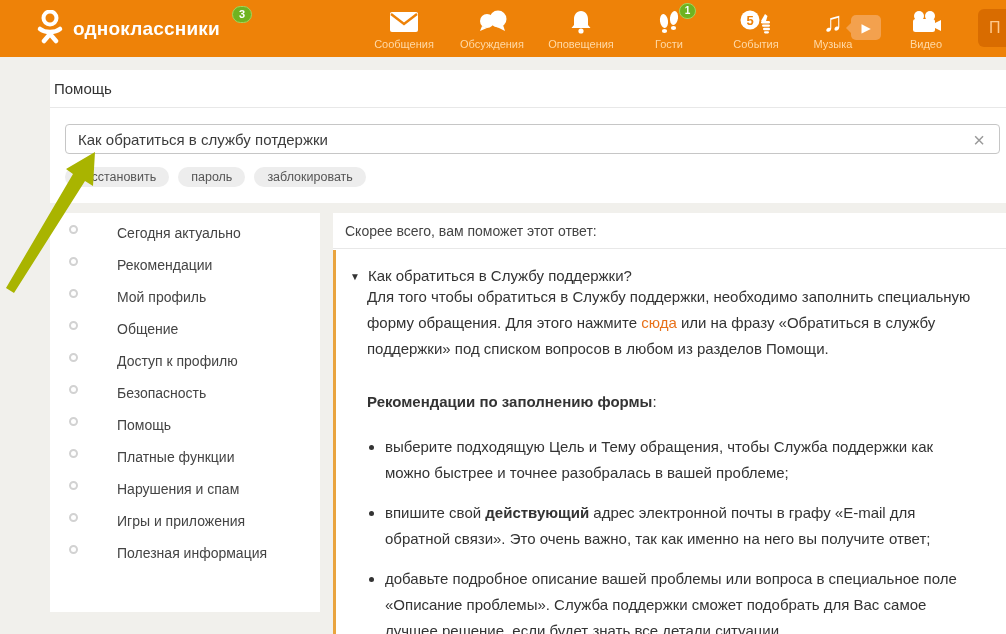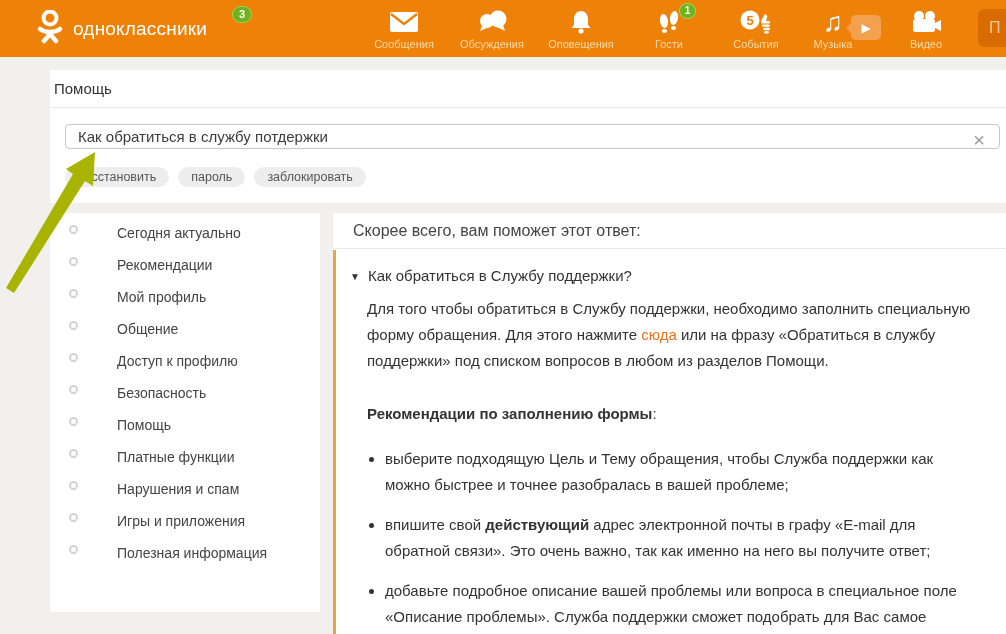--- a/index.html
+++ b/index.html
@@ -7,21 +7,21 @@
   body {
     position:relative;
     background:#f1f0ec;
     overflow:hidden;
     font-family:"Liberation Sans", sans-serif;
     color:#333;
   }
   
   .topbar { position:absolute; left:0; top:0; width:1006px; height:57px; background:#ee8208; }
   .logo { position:absolute; left:36px; top:10px; display:flex; align-items:center; cursor:pointer; }
-  .logo-text { color:#fff; font-size:19px; font-weight:normal; letter-spacing:0.2px; margin-left:9px; }
+  .logo-text { color:#fff; font-size:19px; font-weight:bold; letter-spacing:0.2px; margin-left:9px; }
   .logo-badge {
     position:absolute; left:196px; top:-4px;
     min-width:20px; height:17px; padding:0 5px;
     background:#6fb320; border:1px solid #a2d55c; border-radius:9px;
     color:#fff; font-size:11px; font-weight:bold; line-height:15px; text-align:center;
   }
   .nav-item { position:absolute; top:8px; display:flex; flex-direction:column; align-items:center; cursor:pointer; }
   .nav-icon { height:28px; display:flex; align-items:center; justify-content:center; position:relative; }
   .nav-label { margin-top:2px; font-size:11px; color:#ffd9a6; white-space:nowrap; }
   .nav-badge {
@@ -46,21 +46,21 @@
     background:#d96c00; border-radius:6px;
     color:#ffc98c; font-size:16px; line-height:38px; padding-left:11px; cursor:pointer;
   }
   
   .panel { background:#fff; position:absolute; }
   .help-panel { left:50px; top:70px; width:956px; height:133px; }
   .help-title-row { height:38px; border-bottom:1px solid #e8e8e8; display:flex; align-items:center; padding-left:4px; }
   .help-title { font-size:15px; color:#333; }
   .search-box { position:absolute; left:15px; right:6px; top:54px; height:33px; }
   .search-input {
-    width:100%; height:25px; border:1px solid #c6c6c6; border-radius:4px;
+    width:100%; height:30px; border:1px solid #c6c6c6; border-radius:4px;
     padding:0 34px 0 12px; font-size:15px; color:#3c3c3c; outline:none;
     font-family:"Liberation Sans", sans-serif; background:#fff;
   }
   .search-clear {
     position:absolute; right:10px; top:5px; width:22px; height:22px;
     color:#9a9a9a; font-size:20px; line-height:22px; text-align:center; cursor:pointer;
   }
   .tags-row { position:absolute; left:15px; top:97px; display:flex; gap:9px; }
   .tag-pill {
     background:#ededed; border-radius:12px; padding:3px 13px;
@@ -69,27 +69,27 @@
   
   .sidebar { left:50px; top:213px; width:270px; height:399px; padding-top:12px; }
   .side-item { height:32px; display:flex; align-items:flex-start; padding-left:19px; cursor:pointer;gap:24px; }
   .ring {
     width:9px; height:9px; border:2px solid #d2d2d2; border-radius:50%;
     margin-right:15px; flex:0 0 auto; background:#fff;
   }
   .side-label { font-size:14px; color:#444; }
   
   .content { left:333px; top:213px; width:673px; height:421px; }
-  .content-header { height:36px; border-bottom:1px solid #e8e8e8; display:flex; align-items:center; padding-left:20px; font-size:16px; color:#444; }
+  .content-header { height:36px; border-bottom:1px solid #e8e8e8; display:flex; align-items:center; padding-left:12px; font-size:14px; color:#444; }
   .answer { position:absolute; top:37px; bottom:0; left:0; right:0; border-left:3px solid #e9a43f; padding:17px 28px 0 14px; overflow:hidden; }
   .question-row { display:flex; align-items:baseline; cursor:pointer; }
   .tri { font-size:10px; color:#333; margin-right:8px; position:relative; top:-1px; }
   .question-text { font-size:15px; color:#333; }
   .answer-body { margin-left:17px; max-width:628px; }
-  .answer-body p { margin-top:12px; font-size:15px; line-height:26px; color:#333; }
+  .answer-body p { font-size:15px; line-height:26px; color:#333; }
   .inline-link { color:#e8711a; text-decoration:none; cursor:pointer; }
   .rec-heading { margin-top:27px; font-size:15px; line-height:26px; color:#333; }
   .rec-heading b { font-weight:bold; }
   .answer-body ul { margin-top:19px; padding-left:18px; }
   .answer-body li { font-size:15px; line-height:26px; color:#333; margin-bottom:14px; max-width:610px; }
   
   .arrow-overlay { position:absolute; left:0; top:140px; z-index:50; pointer-events:none; }
 </style>
 </head>
 <body>

